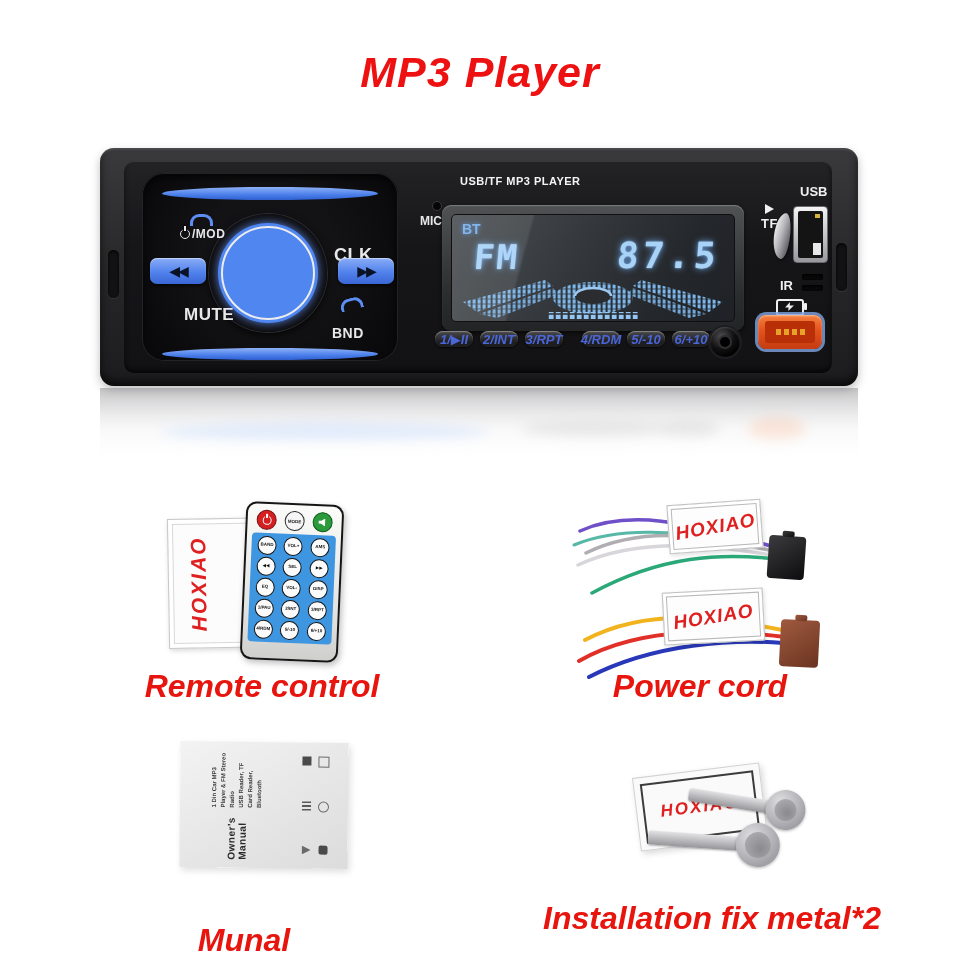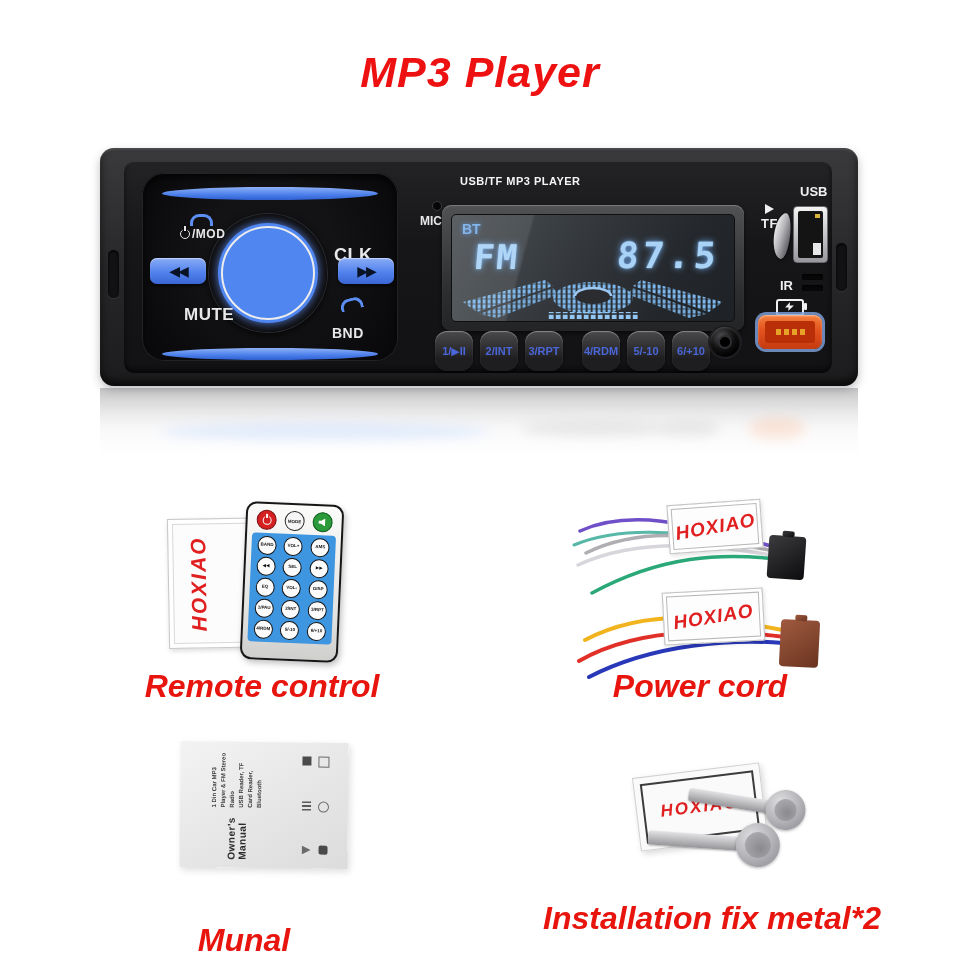--- a/index.html
+++ b/index.html
@@ -73,24 +73,24 @@
   .screen{position:absolute;inset:9px;border-radius:5px;border:1px solid #101010;overflow:hidden;
     background:linear-gradient(120deg,#4b5054 0%,#33373b 45%,#24272b 75%,#1e2125 100%);}
   .screen::after{content:"";position:absolute;inset:0;background:linear-gradient(105deg,rgba(255,255,255,.09) 0 26%,rgba(255,255,255,0) 27%);}
   .bt-badge{position:absolute;left:10px;top:6px;color:#78aee8;font-weight:bold;font-size:14px;text-shadow:0 0 5px rgba(90,150,230,.9);}
   .seg{font-family:"DejaVu Sans Mono","Liberation Mono",monospace;font-weight:bold;color:#a8d2f6;
     text-shadow:0 0 7px rgba(110,170,240,.95),0 0 2px rgba(170,215,250,.9);transform:skewX(-5deg);position:absolute;}
   .band{left:22px;top:22px;font-size:34px;letter-spacing:2px;}
   .freq{right:14px;top:20px;font-size:36px;letter-spacing:4px;}
   .wings{position:absolute;left:50%;transform:translateX(-50%);bottom:1px;}
   .keypad{position:absolute;left:311px;top:170px;display:flex;gap:7px;}
-  .kbtn{width:38px;height:40px;border-radius:12px;flex:0 0 auto;
+  .kbtn{width:38px;height:16px;border-radius:12px;flex:0 0 auto;
     background:linear-gradient(180deg,#4a4a4c,#1e1e20 70%);
     box-shadow:inset 0 1px 1px rgba(255,255,255,.35), 0 1px 2px rgba(0,0,0,.7);
-    color:#4a66d8;font-weight:bold;font-size:11px;display:flex;align-items:center;justify-content:center;white-space:nowrap;}
+    color:#4a66d8;font-weight:bold;font-size:13px;display:flex;align-items:center;justify-content:center;white-space:nowrap;font-style:italic;}
   .kbtn:nth-child(4){margin-left:12px;}
 
   
   .usb-label{position:absolute;left:676px;top:23px;color:#f0f0f2;font-weight:bold;font-size:13px;}
   .usb-port{position:absolute;left:669px;top:45px;width:33px;height:55px;border-radius:4px;
     background:linear-gradient(180deg,#f4f4f4,#bdbdc1 60%,#98989c);border:1px solid #6a6a6e;}
   .usb-port .cavity{position:absolute;inset:4px;background:#141414;border-radius:2px;}
   .usb-port .tongue{position:absolute;right:6px;bottom:7px;width:8px;height:12px;background:#e8e8ea;}
   .usb-port .pin{position:absolute;right:7px;top:7px;width:5px;height:4px;background:#d8b23a;}
   .tf-arrow{position:absolute;left:641px;top:43px;width:0;height:0;border-left:9px solid #f0f0f2;border-top:5px solid transparent;border-bottom:5px solid transparent;}

